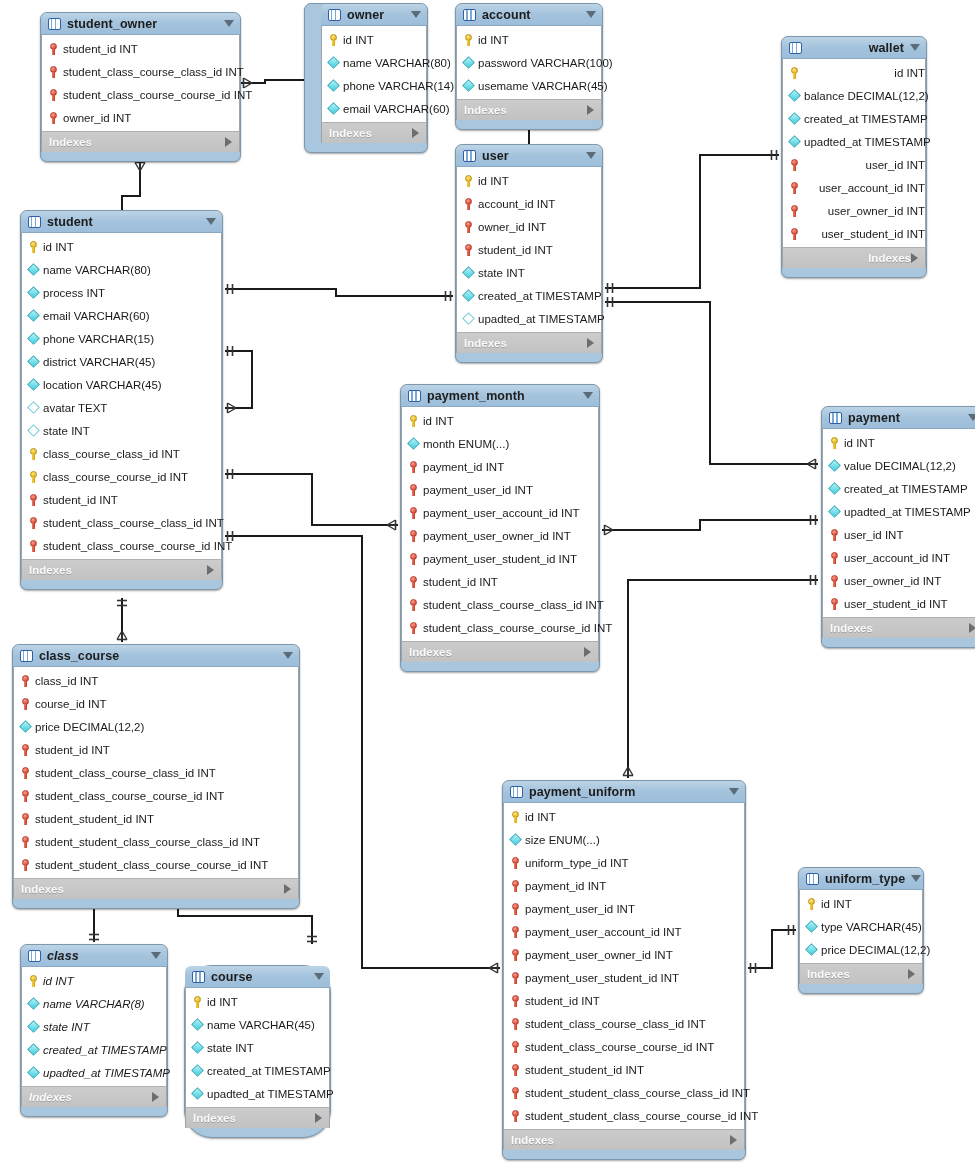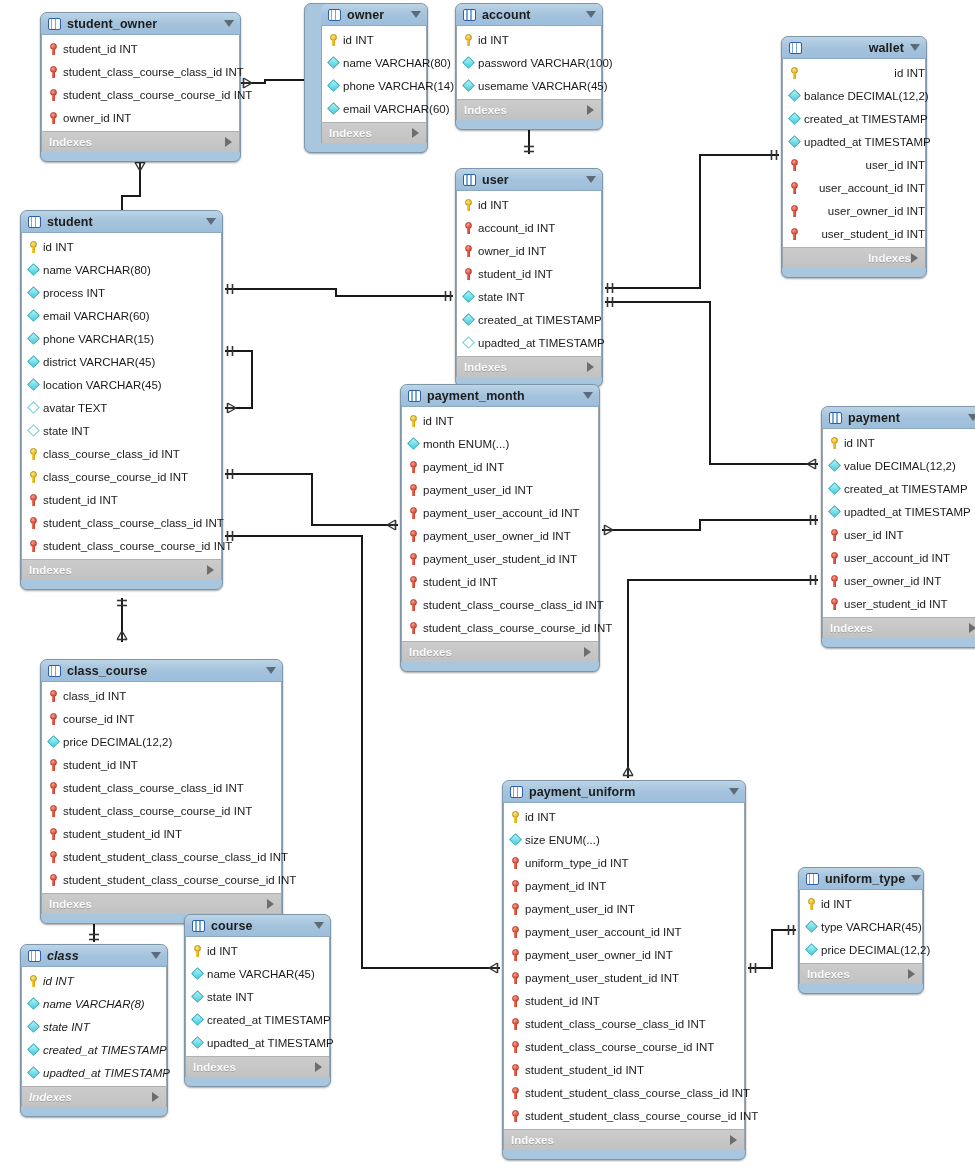--- a/index.html
+++ b/index.html
@@ -414,21 +414,21 @@
             <span class="gr"></span>
           </span>
           <span class="lbl">user_student_id INT</span>
         </div>
       </div>
       <div class="foot">
         <span class="ftxt">Indexes</span>
         <span class="farrow"></span>
       </div>
     </div>
-    <div class="tbl" style="left: 455px; top: 168px; width: 148px;">
+    <div class="tbl" style="left: 455px; top: 144px; width: 148px;">
       <div class="hdr">
         <span class="ticon"></span>
         <span class="tname">user</span>
         <span class="caret"></span>
       </div>
       <div class="cols">
         <div class="col">
           <span class="g">
             <span class="gy"></span>
           </span>
@@ -700,21 +700,21 @@
             <span class="gr"></span>
           </span>
           <span class="lbl">user_student_id INT</span>
         </div>
       </div>
       <div class="foot">
         <span class="ftxt">Indexes</span>
         <span class="farrow"></span>
       </div>
     </div>
-    <div class="tbl" style="left: 12px; top: 659px; width: 243px; margin-left: 28px;">
+    <div class="tbl" style="left: 12px; top: 644px; width: 288px;">
       <div class="hdr">
         <span class="ticon"></span>
         <span class="tname">class_course</span>
         <span class="caret"></span>
       </div>
       <div class="cols">
         <div class="col">
           <span class="g">
             <span class="gr"></span>
           </span>
@@ -938,21 +938,21 @@
             <span class="gd"></span>
           </span>
           <span class="lbl">upadted_at TIMESTAMP</span>
         </div>
       </div>
       <div class="foot">
         <span class="ftxt">Indexes</span>
         <span class="farrow"></span>
       </div>
     </div>
-    <div class="tbl" style="left: 184px; top: 914px; width: 147px;">
+    <div class="tbl" style="left: 184px; top: 965px; width: 147px; border-radius: 28px;">
       <div class="hdr">
         <span class="ticon"></span>
         <span class="tname">course</span>
         <span class="caret"></span>
       </div>
       <div class="cols">
         <div class="col">
           <span class="g">
             <span class="gy"></span>
           </span>

